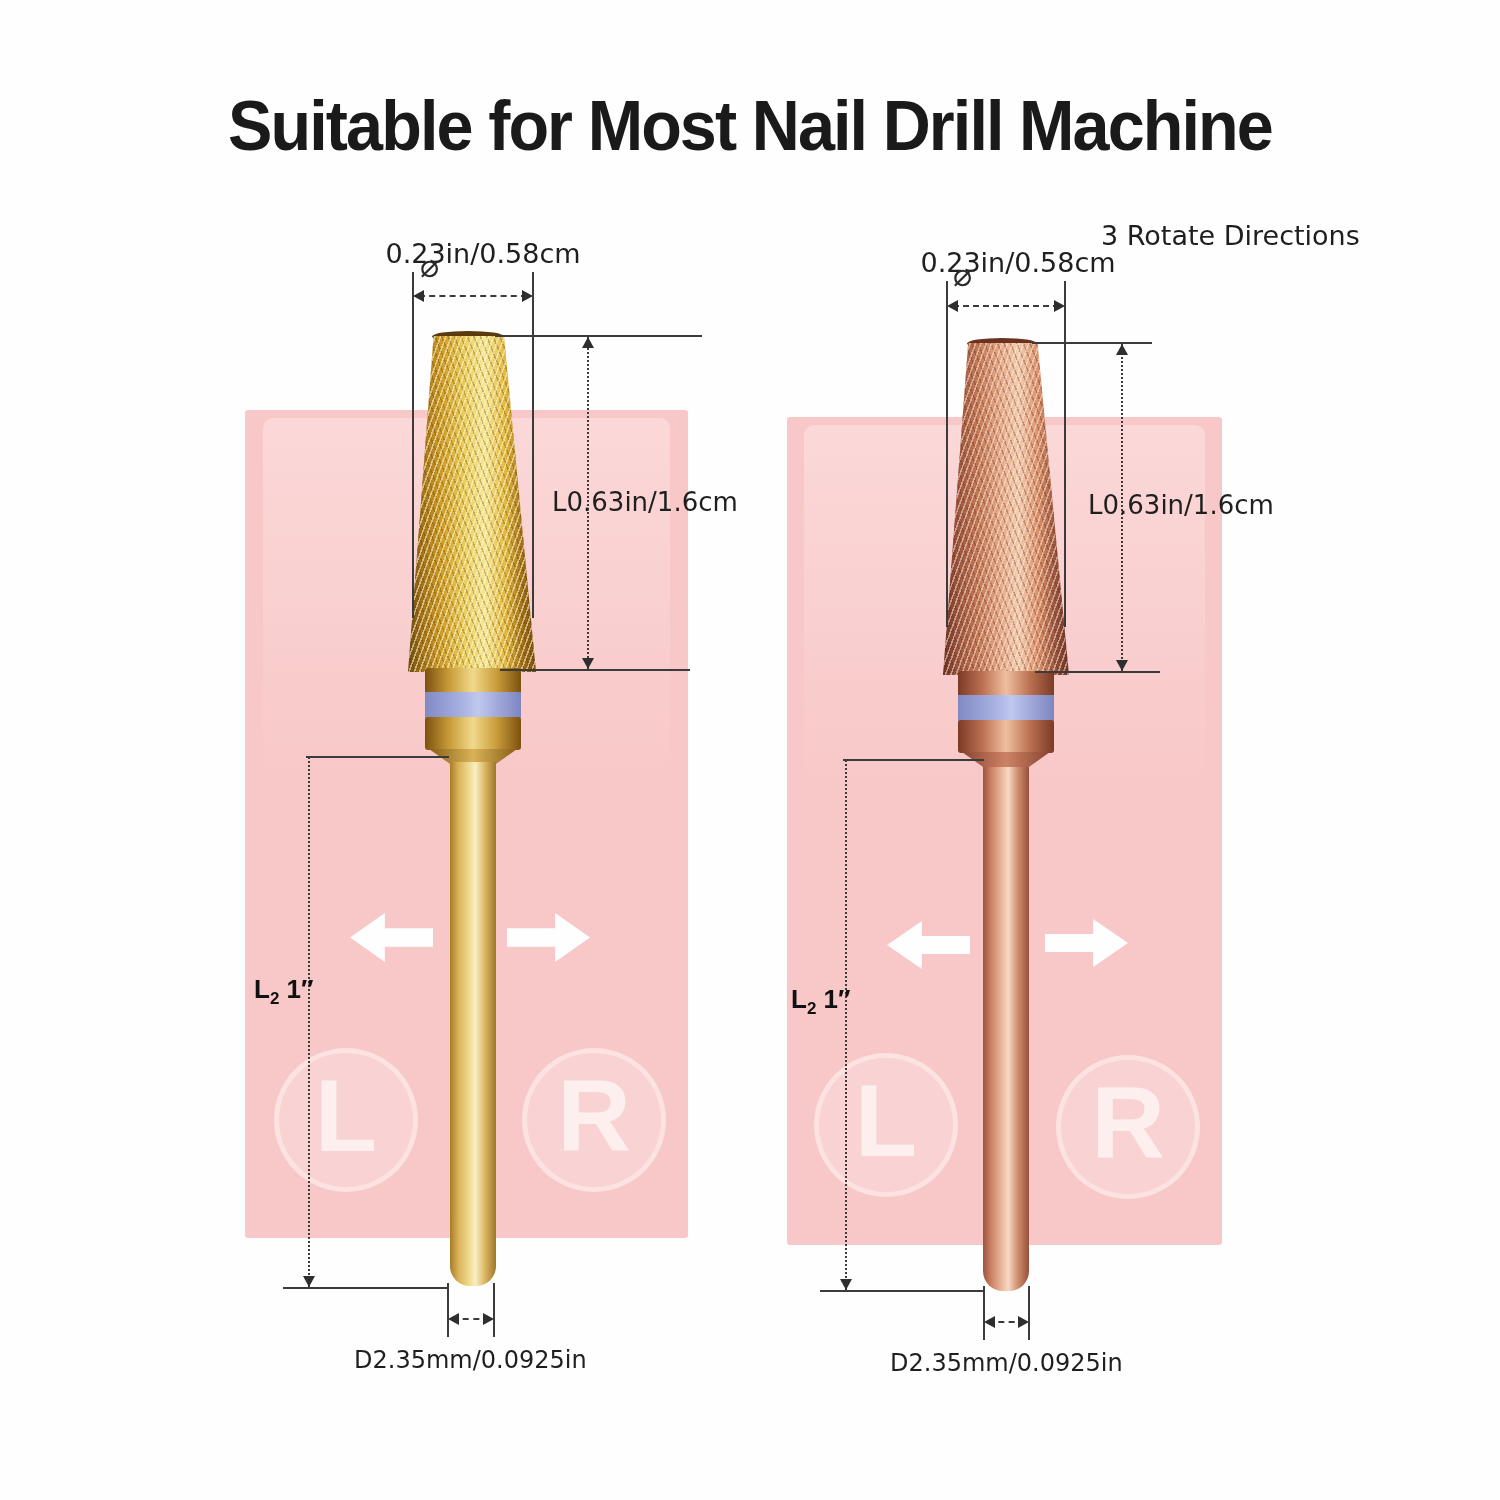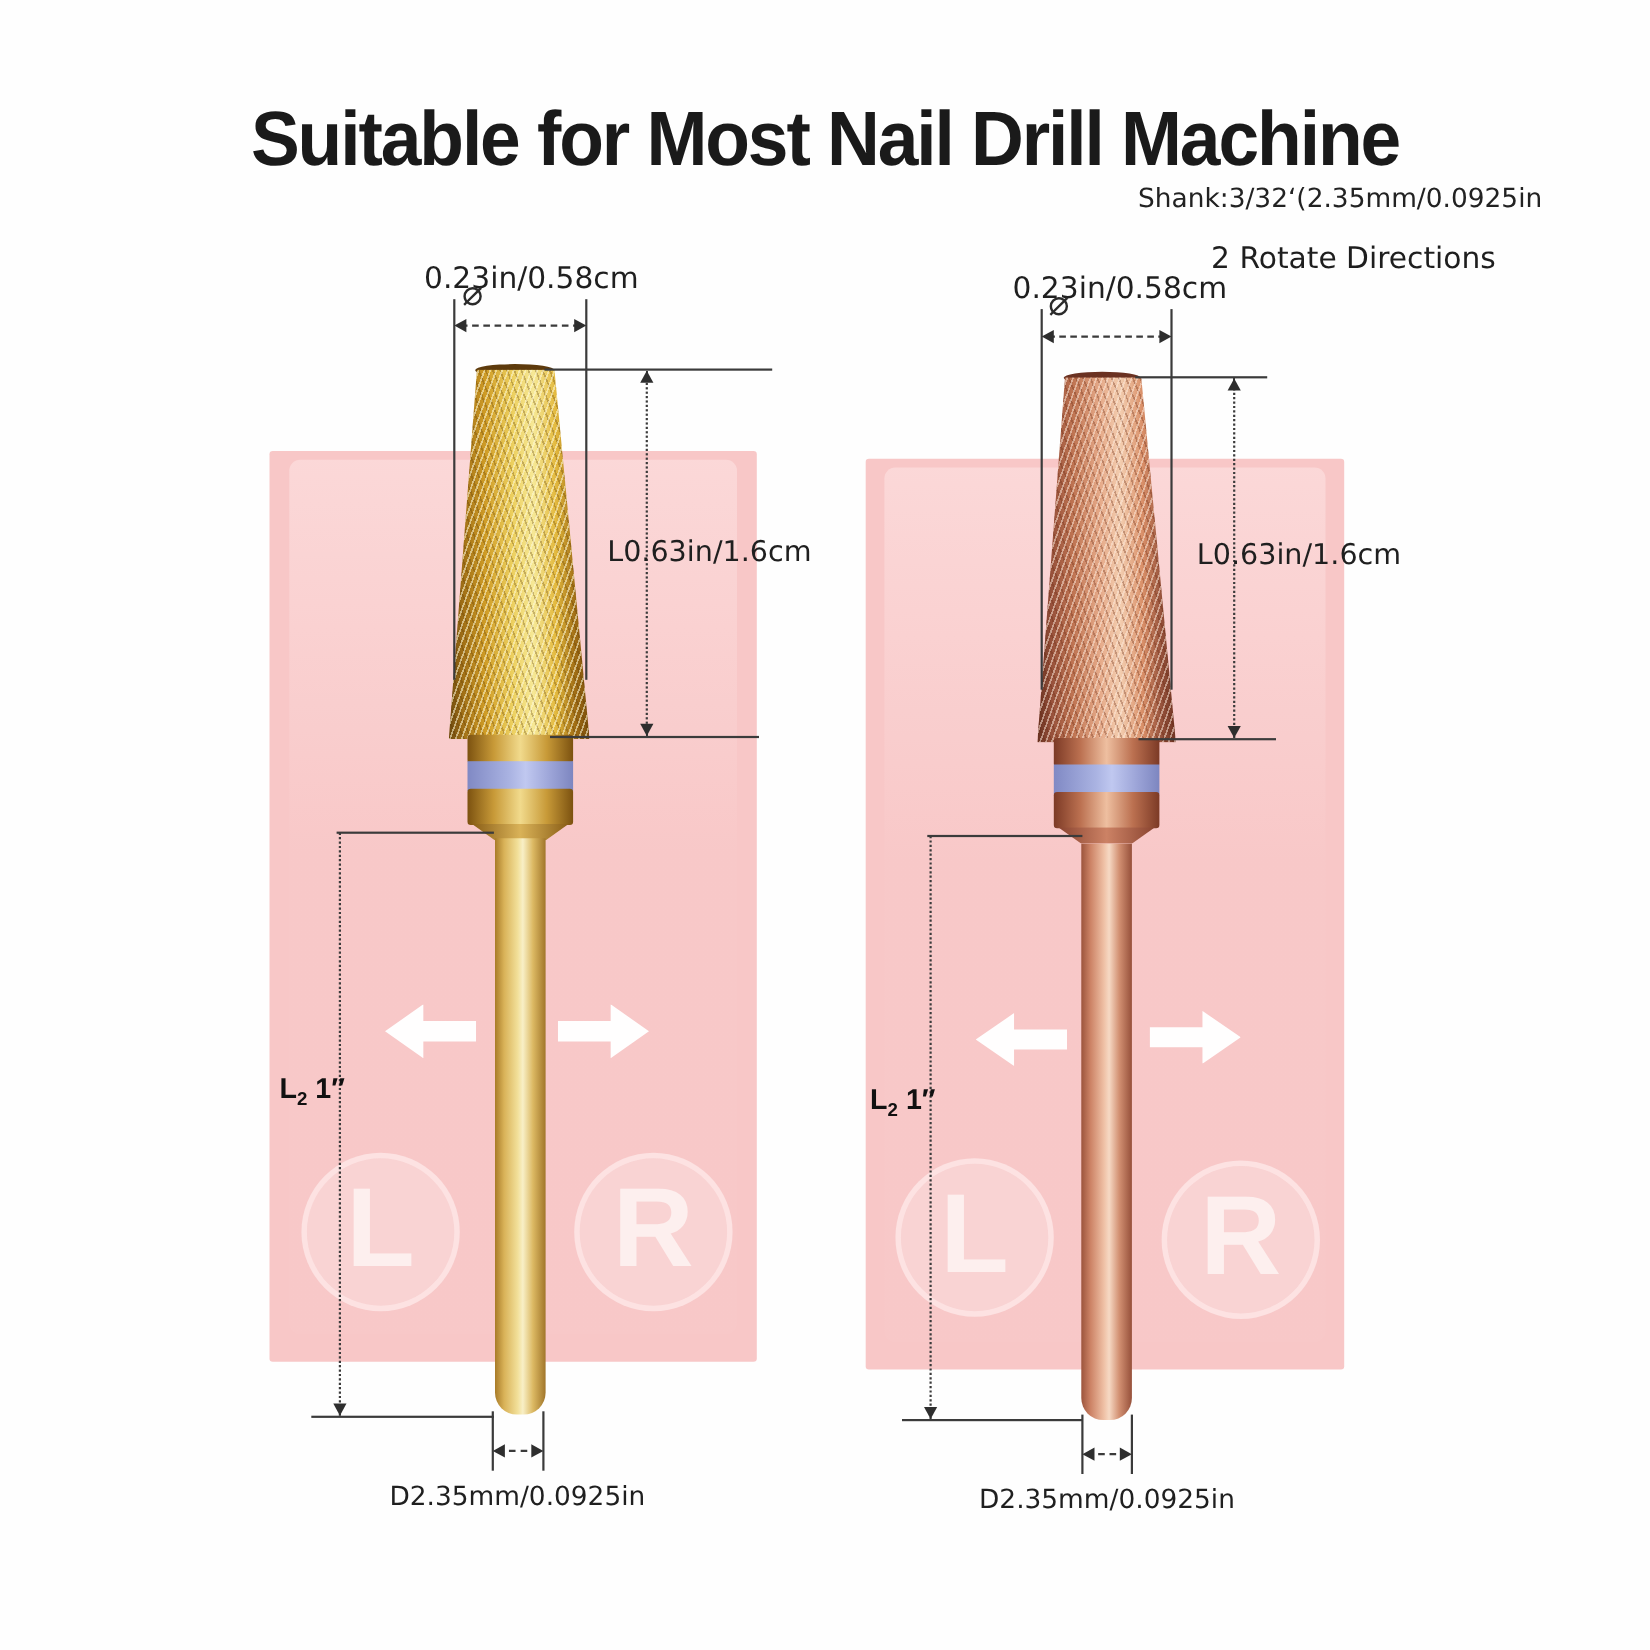--- a/index.html
+++ b/index.html
@@ -86,22 +86,21 @@
   .l2label{position:absolute;font-family:"Liberation Sans",sans-serif;font-weight:700;font-size:26px;color:#111;white-space:nowrap;}
   .l2label sub{font-size:17px;}
   .dlabel{position:absolute;font-size:24px;color:#1f1f1f;white-space:nowrap;text-align:center;width:232px;}
 </style>
 </head>
 <body>
 
 <div class="stage">
 
   <h1 class="title">Suitable for Most Nail Drill Machine</h1>
-  <div class="shank-spec">Shank:3/32‘(2.35mm/0.0925in</div>
-  <div class="rotate-note">2 Rotate Directions</div>
+  <div class="rotate-note">3 Rotate Directions</div>
 
   <section>
     <div class="panel panel-l">
       <div class="wm" style="left:29px;top:638px;">
         <span>L</span>
       </div>
       <div class="wm" style="left:277px;top:638px;">
         <span>R</span>
       </div>
     </div>

